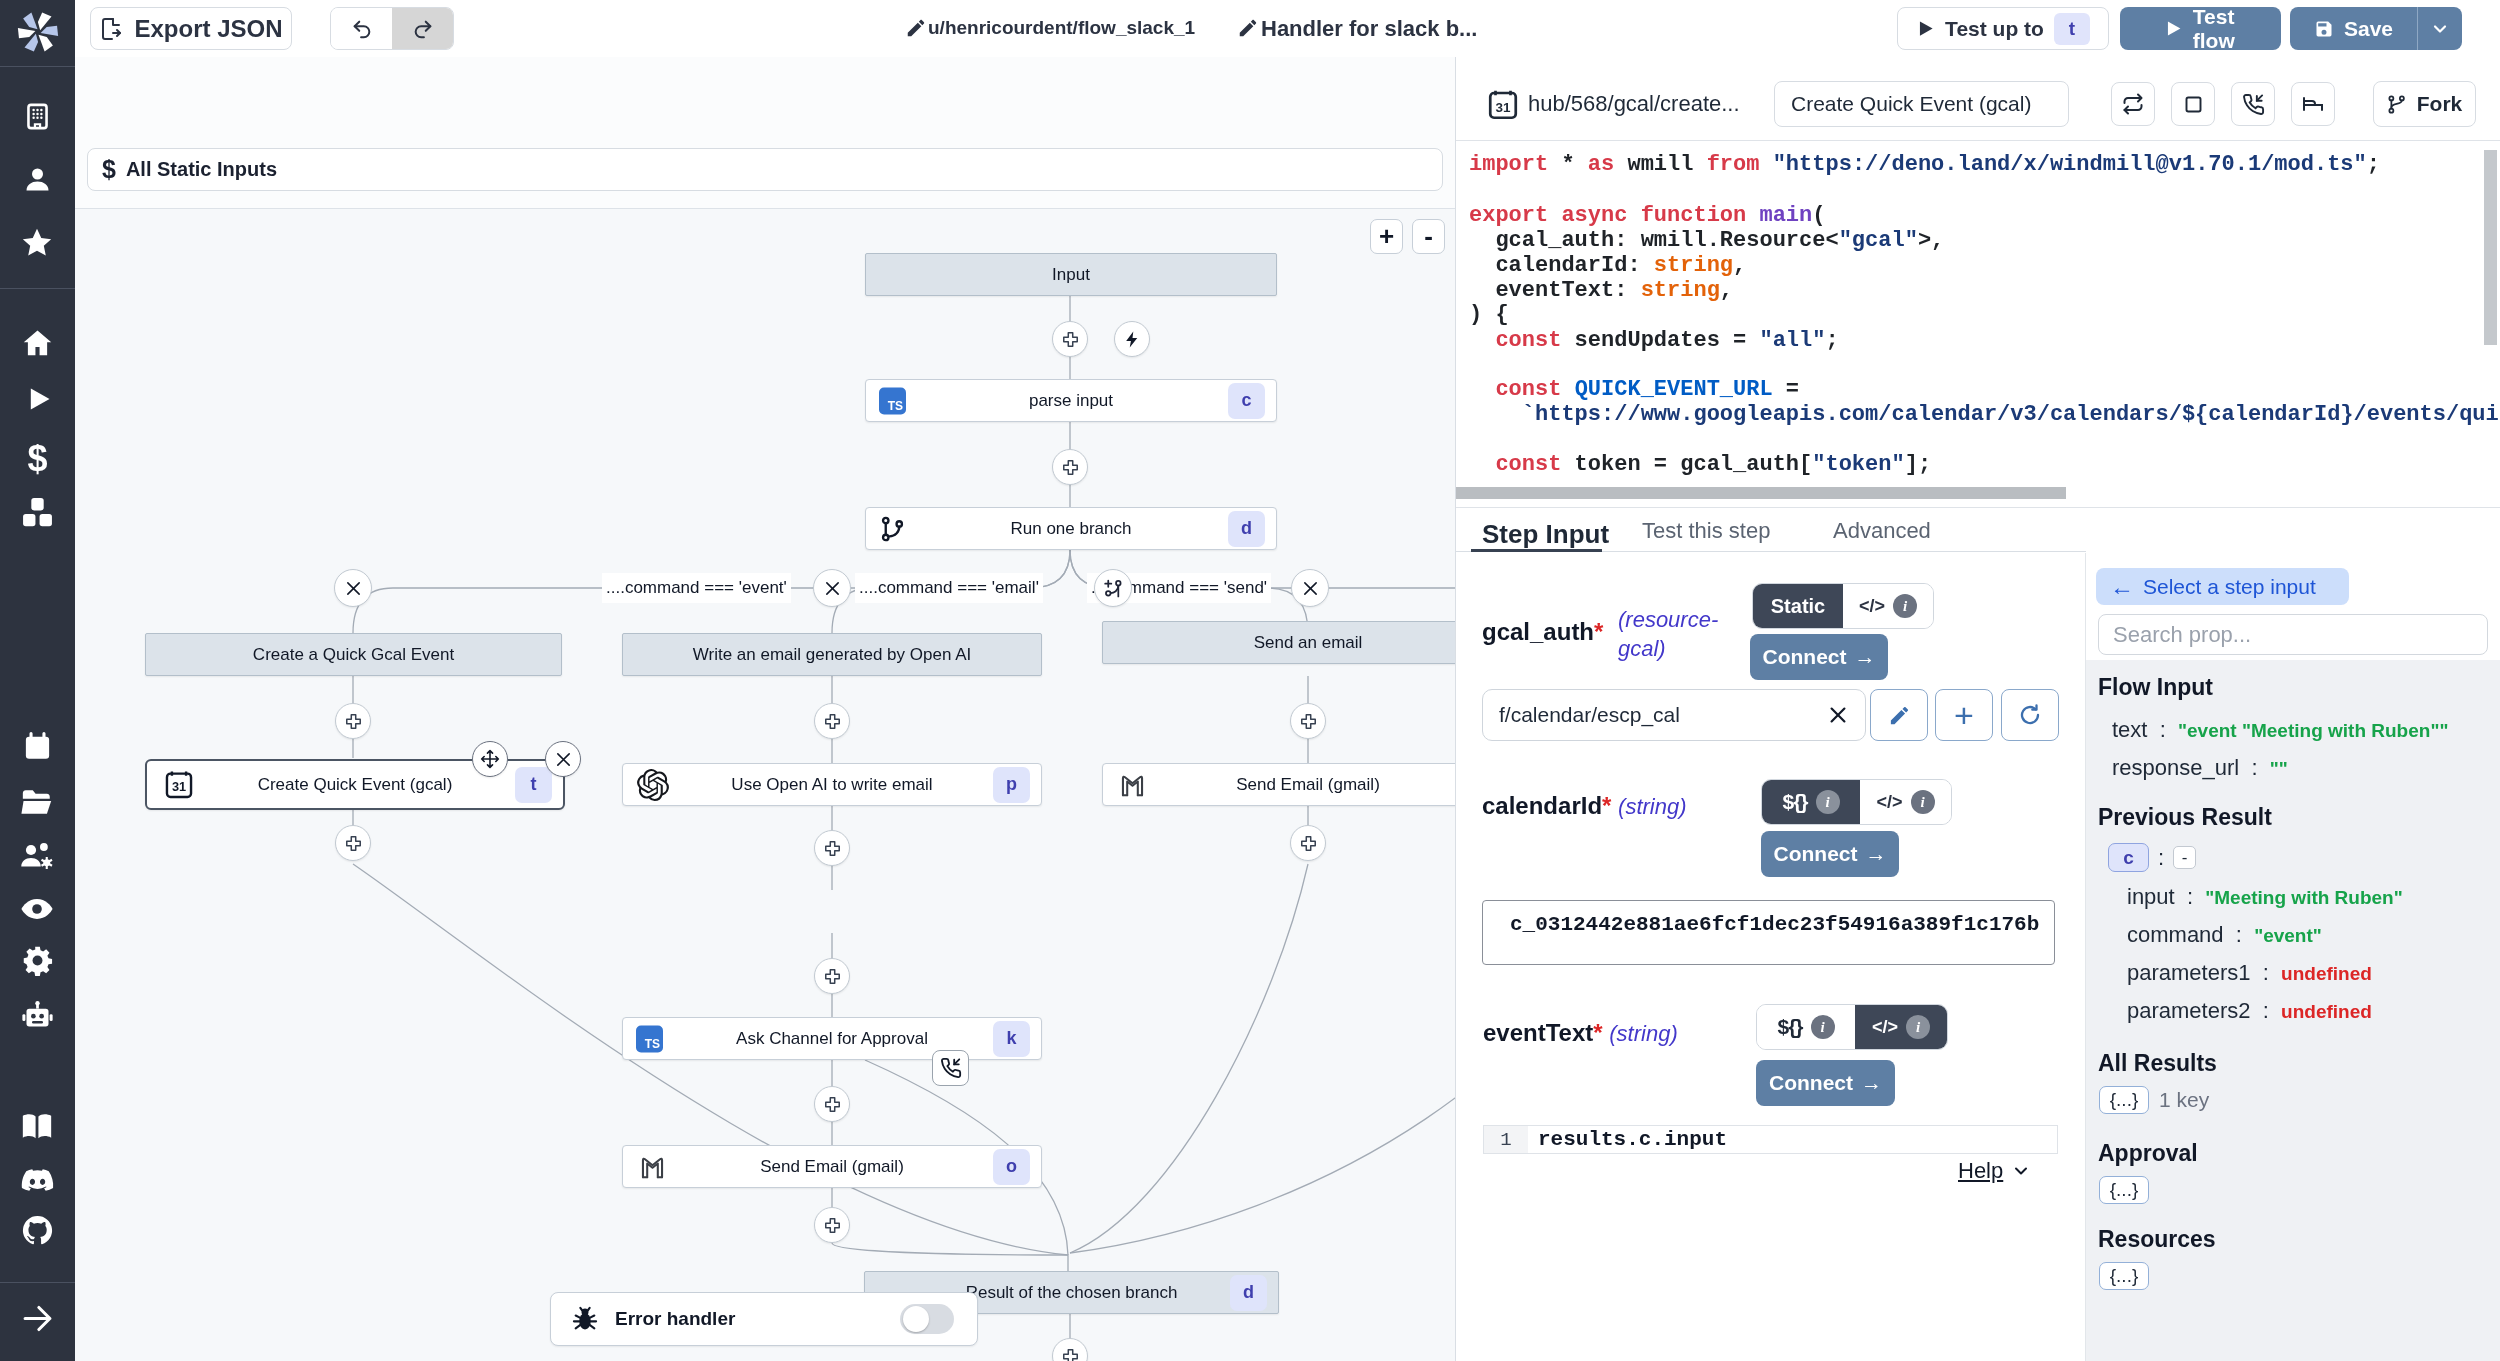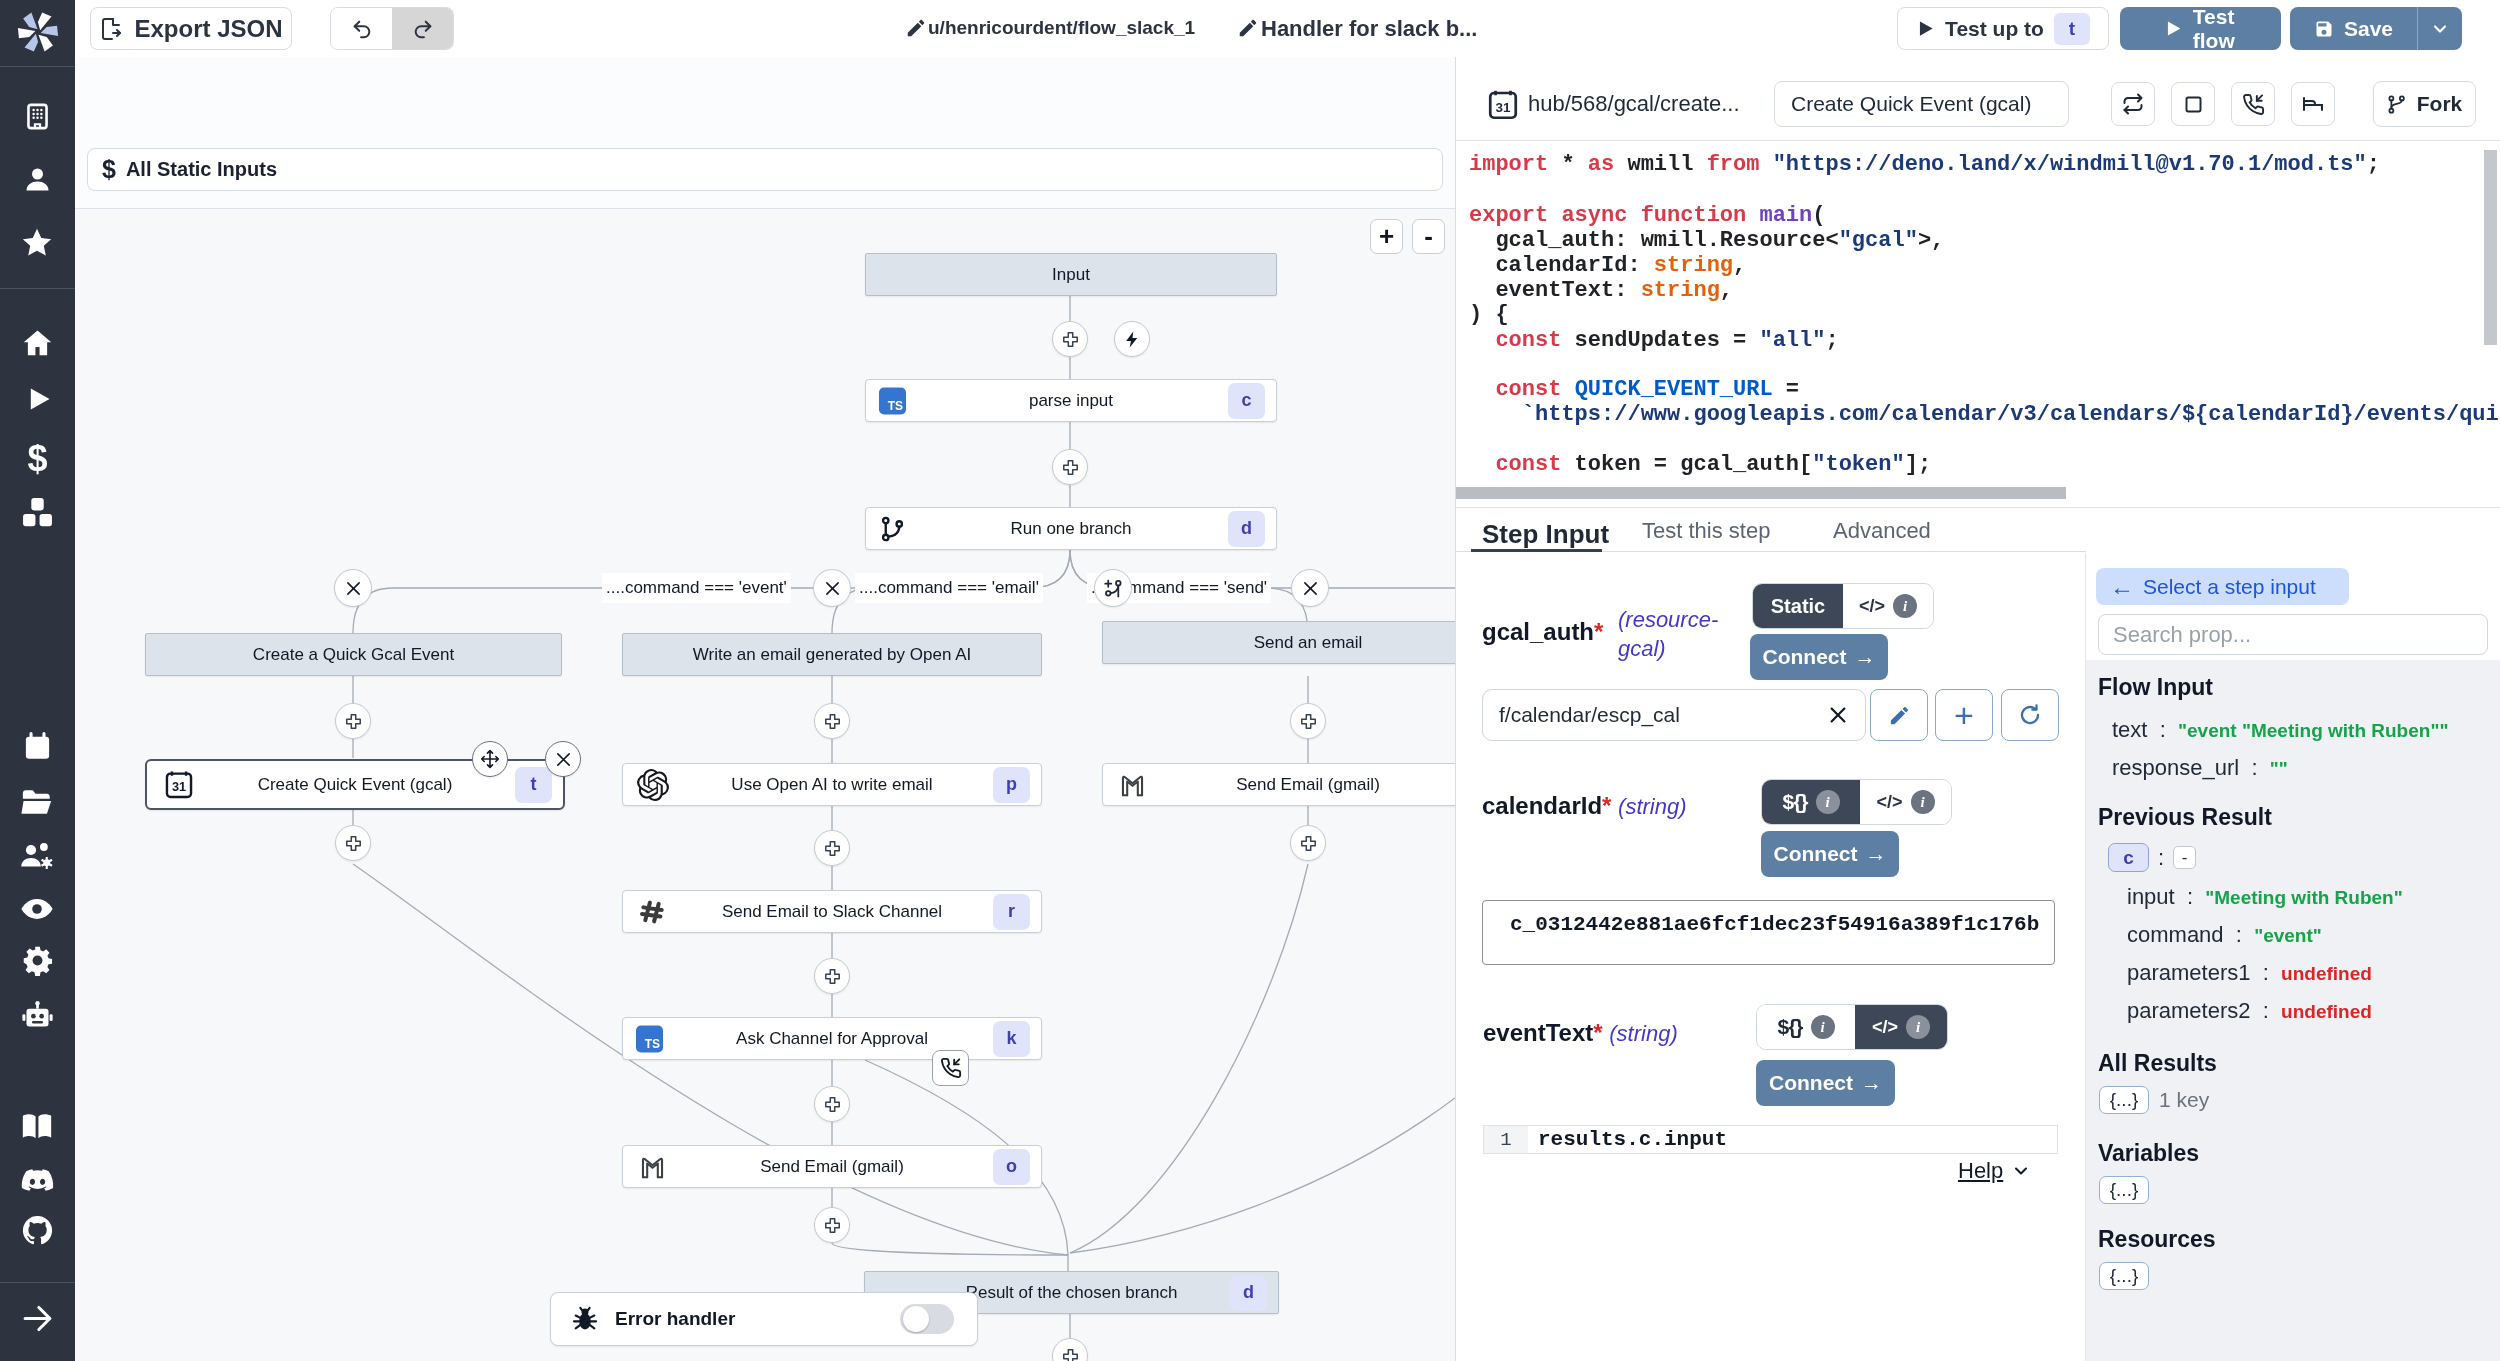--- a/index.html
+++ b/index.html
@@ -271,29 +271,20 @@
         <path d="M22.2819 9.8211a5.9847 5.9847 0 0 0-.5157-4.9108 6.0462 6.0462 0 0 0-6.5098-2.9A6.0651 6.0651 0 0 0 4.9807 4.1818a5.9847 5.9847 0 0 0-3.9977 2.9 6.0462 6.0462 0 0 0 .7427 7.0966 5.98 5.98 0 0 0 .511 4.9107 6.051 6.051 0 0 0 6.5146 2.9001A5.9847 5.9847 0 0 0 13.2599 24a6.0557 6.0557 0 0 0 5.7718-4.2058 5.9894 5.9894 0 0 0 3.9977-2.9001 6.0557 6.0557 0 0 0-.7475-7.0729zm-9.022 12.6081a4.4755 4.4755 0 0 1-2.8764-1.0408l.1419-.0804 4.7783-2.7582a.7948.7948 0 0 0 .3927-.6813v-6.7369l2.02 1.1686a.071.071 0 0 1 .038.052v5.5826a4.504 4.504 0 0 1-4.4945 4.4944zm-9.6607-4.1254a4.4708 4.4708 0 0 1-.5346-3.0137l.142.0852 4.783 2.7582a.7712.7712 0 0 0 .7806 0l5.8428-3.3685v2.3324a.0804.0804 0 0 1-.0332.0615L9.74 19.9502a4.4992 4.4992 0 0 1-6.1408-1.6464zM2.3408 7.8956a4.485 4.485 0 0 1 2.3655-1.9728V11.6a.7664.7664 0 0 0 .3879.6765l5.8144 3.3543-2.0201 1.1685a.0757.0757 0 0 1-.071 0l-4.8303-2.7865A4.504 4.504 0 0 1 2.3408 7.8956zm16.5963 3.8558L13.1038 8.364 15.1192 7.2a.0757.0757 0 0 1 .071 0l4.8303 2.7913a4.4944 4.4944 0 0 1-.6765 8.1042v-5.6772a.79.79 0 0 0-.407-.667zm2.0107-3.0231l-.142-.0852-4.7735-2.7818a.7759.7759 0 0 0-.7854 0L9.409 9.2297V6.8974a.0662.0662 0 0 1 .0284-.0615l4.8303-2.7866a4.4992 4.4992 0 0 1 6.6802 4.66zM8.3065 12.863l-2.02-1.1638a.0804.0804 0 0 1-.038-.0567V6.0742a4.4992 4.4992 0 0 1 7.3757-3.4537l-.142.0805L8.704 5.459a.7948.7948 0 0 0-.3927.6813zm1.0976-2.3654l2.602-1.4998 2.6069 1.4998v2.9994l-2.5974 1.4997-2.6067-1.4997Z"></path>
       </svg>
       <div class="ncent">Use Open AI to write email</div>
       <div class="badge">p</div>
     </div>
     <div class="pcirc" style="left:757px;top:639px;">
         <svg width="19" height="19" viewBox="0 0 24 24" fill="#fff" stroke="#374151" stroke-width="1.9" stroke-linejoin="round">
           <path d="M9.2 3.5h5.6v5.7h5.7v5.6h-5.7v5.7H9.2v-5.7H3.5V9.2h5.7z"></path>
         </svg>
       </div>
-    <div class="node" style="left:547px;top:681px;width:420px;">
-      <svg class="abs" style="left:14px;top:50%;transform:translateY(-50%);" width="30" height="30" viewBox="0 0 24 24" fill="none" stroke="#3b3b3b" stroke-width="3.2" stroke-linecap="round">
-          <g transform="rotate(8 12 12)">
-            <path d="M9.3 4.8L7.6 19.2M16.4 4.8l-1.7 14.4M4.6 9.3h14.9M4.3 14.7h14.9"></path>
-          </g>
-        </svg>
-      <div class="ncent">Send Email to Slack Channel</div>
-      <div class="badge">r</div>
-    </div>
     <div class="pcirc" style="left:757px;top:767px;">
         <svg width="19" height="19" viewBox="0 0 24 24" fill="#fff" stroke="#374151" stroke-width="1.9" stroke-linejoin="round">
           <path d="M9.2 3.5h5.6v5.7h5.7v5.6h-5.7v5.7H9.2v-5.7H3.5V9.2h5.7z"></path>
         </svg>
       </div>
     <div class="node" style="left:547px;top:808px;width:420px;">
       <div class="abs" style="left:13px;width:27px;height:27px;background:#3575d0;border-radius:5px;display:flex;align-items:flex-end;justify-content:flex-end;top:50%;transform:translateY(-50%);">
           <span style="color:#fff;font-size:12px;font-weight:bold;padding:0 3px 2px 0;">TS</span>
         </div>
       <div class="ncent">Ask Channel for Approval</div>
@@ -523,21 +514,21 @@
   </div>
   <div class="prow" style="left:41px;top:331px;">input&nbsp; : &nbsp;<span class="gval">"Meeting with Ruben"</span></div>
   <div class="prow" style="left:41px;top:369px;">command&nbsp; : &nbsp;<span class="gval">"event"</span></div>
   <div class="prow" style="left:41px;top:407px;">parameters1&nbsp; : &nbsp;<span class="rval">undefined</span></div>
   <div class="prow" style="left:41px;top:445px;">parameters2&nbsp; : &nbsp;<span class="rval">undefined</span></div>
   <div class="phead" style="top:497px;">All Results</div>
   <div class="abs" style="left:13px;top:533px;display:flex;align-items:center;gap:10px;">
     <span class="chip" style="width:50px;height:28px;">{...}</span>
     <span style="font-size:21px;color:#6b7280;">1 key</span>
   </div>
-  <div class="phead" style="top:587px;">Variables</div>
+  <div class="phead" style="top:587px;">Approval</div>
   <div class="abs" style="left:13px;top:623px;"><span class="chip" style="width:50px;height:28px;">{...}</span></div>
   <div class="phead" style="top:673px;">Resources</div>
   <div class="abs" style="left:13px;top:709px;"><span class="chip" style="width:50px;height:28px;">{...}</span></div>
 </div>
 <div id="sidebar">
   <div class="abs" style="left:0;top:66px;width:75px;height:1px;background:#4a5160;"></div>
   <div class="abs" style="left:0;top:288px;width:75px;height:1px;background:#4a5160;"></div>
   <div class="abs" style="left:0;top:1282px;width:75px;height:1px;background:#4a5160;"></div>
 
   <svg class="abs" style="left:13px;top:7px;" width="50" height="50" viewBox="0 0 24 24">

